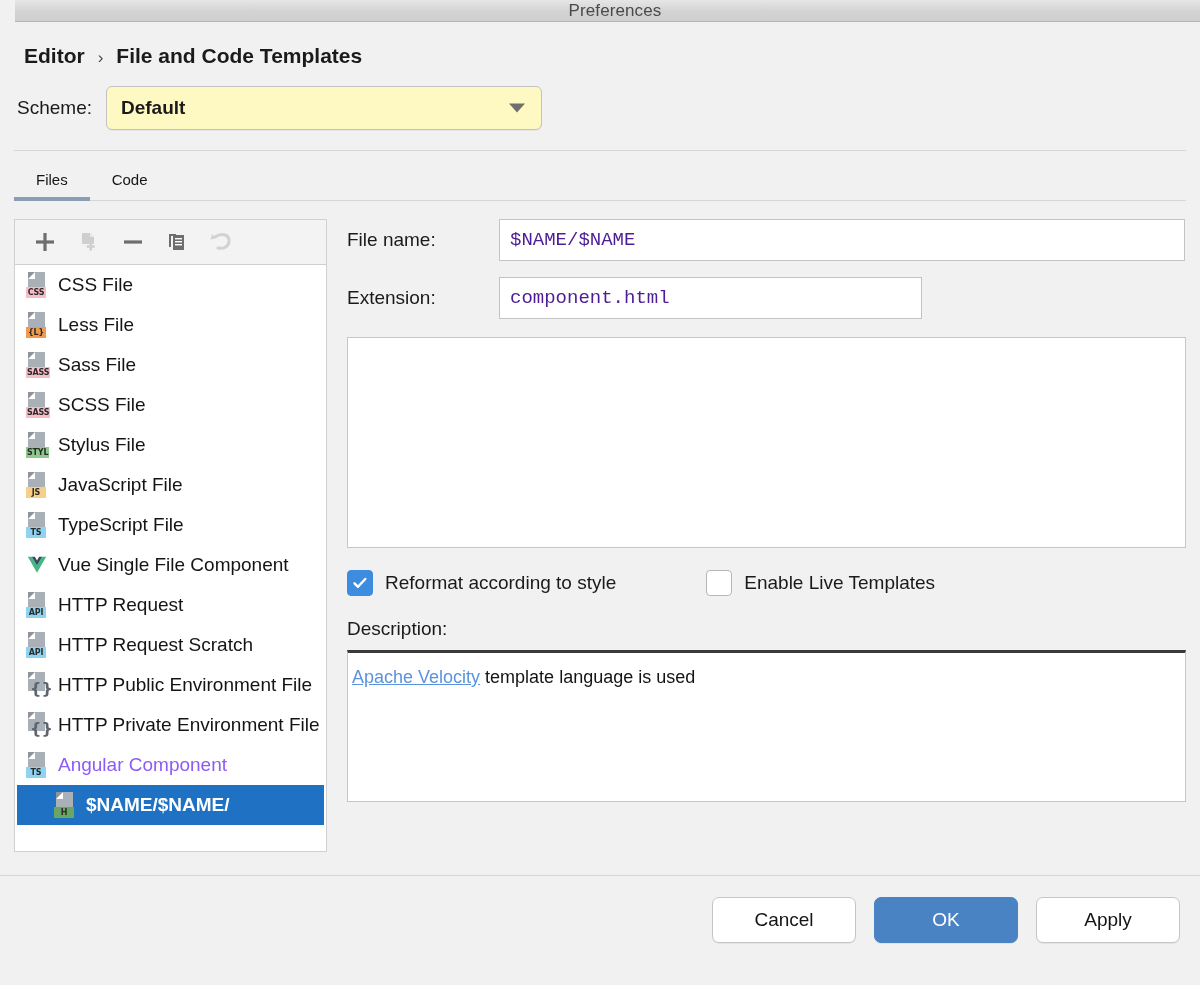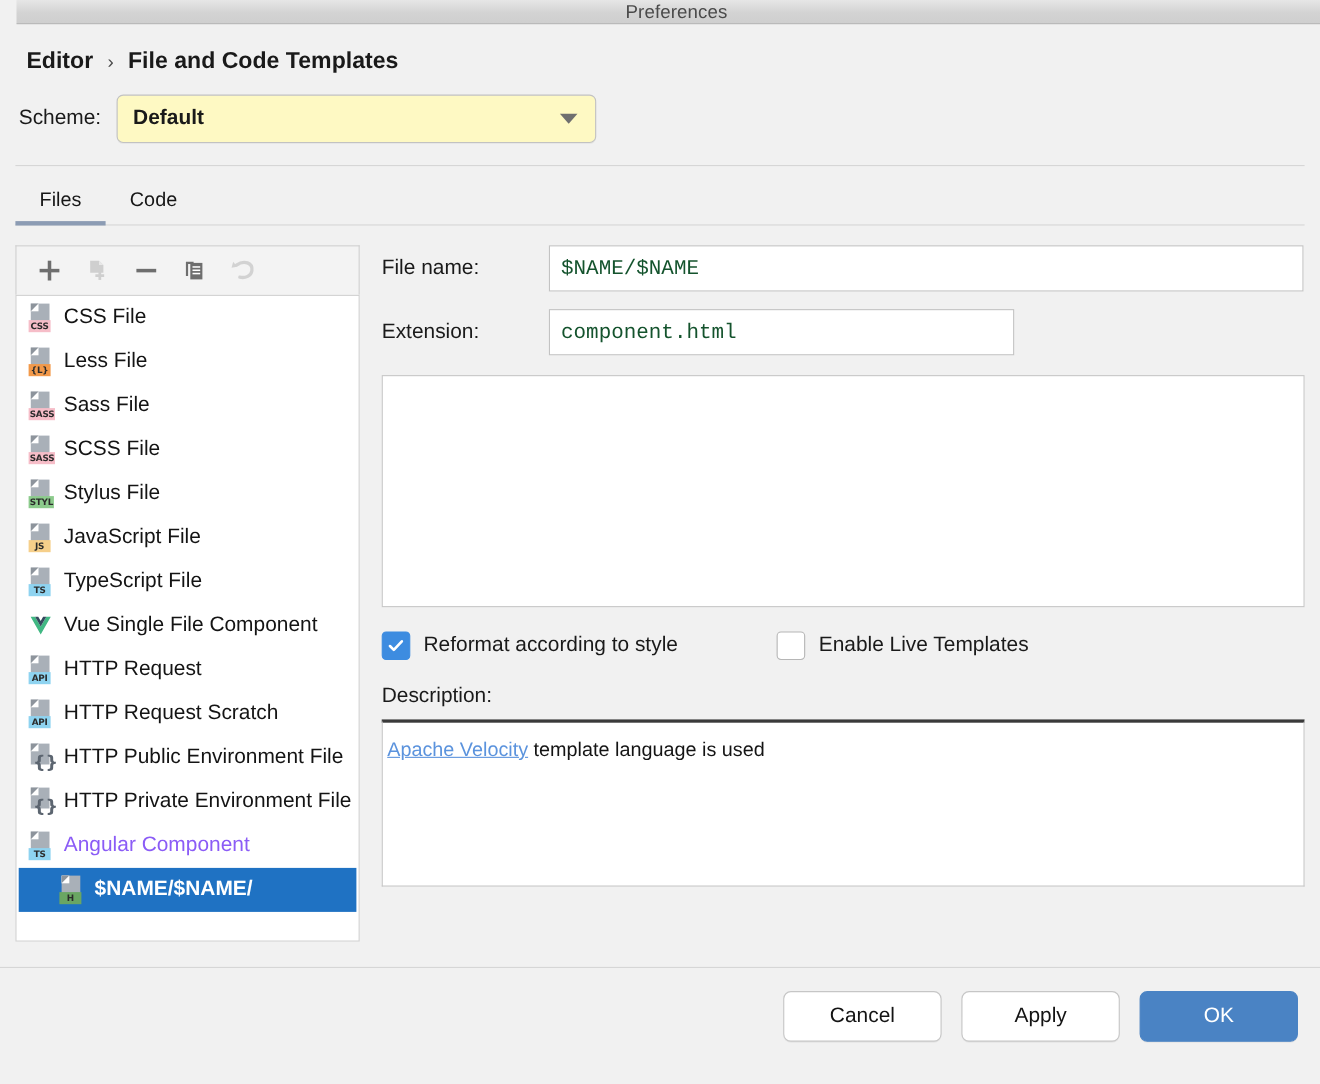--- a/index.html
+++ b/index.html
@@ -47,21 +47,21 @@
   .caret{
     position:absolute; right:16px; top:50%; transform:translateY(-50%);
     width:0;height:0;border-left:8px solid transparent;border-right:8px solid transparent;
     border-top:9px solid #6f6f6f;
   }
   .hr-full{ height:1px; background:#d6d6d6; margin:20px 14px 0 14px; }
 
   
   .tabs{ display:flex; gap:0; padding:0 0 0 14px; margin-top:10px; position:relative; }
   .tab{
-    padding:10px 22px 12px 22px; font-size:18px; color:#161616;
+    padding:10px 22px 12px 22px; font-size:15px; color:#161616;
     position:relative; cursor:default;
   }
   .tab.active::after{
     content:""; position:absolute; left:0; right:0; bottom:-1px;
     height:4px; background:#8c9cb4;
   }
   .tabs-underline{ height:1px; background:#d6d6d6; margin:0 14px; }
 
   
   .content{ display:flex; padding:18px 14px 0 14px; gap:20px; height:651px; }
@@ -120,21 +120,21 @@
   }
   .vue-icon{ width:22px; height:22px; flex:0 0 22px; }
 
   
   .right-panel{ flex:1; display:flex; flex-direction:column; }
   .field-row{ display:flex; align-items:center; gap:12px; margin-bottom:16px; }
   .field-label{ font-size:19px; width:140px; }
   .text-input{
     height:42px; background:#fff; border:1px solid #c3c3c3;
     display:flex; align-items:center; padding:4px 10px;
-    font-family:"Liberation Mono", monospace; font-size:19px; color:#14532d;
+    font-family:"Liberation Mono", monospace; font-size:19px; color:#4c1d95;
   }
   #file-name-input{ width:686px; }
   #extension-input{ width:423px; }
 
   .template-editor{
     height:211px; background:#fff; border:1px solid #c6c6c6; margin-top:2px;
   }
 
   .check-row{ display:flex; align-items:center; margin-top:22px; }
   .checkbox{
@@ -387,15 +387,15 @@
     <div class="desc-label">Description:</div>
     <div class="desc-box">
       <span class="desc-text"><a class="desc-link" href="#">Apache Velocity</a><span> template language is used</span></span>
     </div>
   </div>
 </div>
 
 <div class="footer-div"></div>
 <div class="footer">
   <div class="btn cancel">Cancel</div>
+  <div class="btn primary">OK</div>
   <div class="btn apply">Apply</div>
-  <div class="btn primary">OK</div>
 </div>
 
 </body></html>

